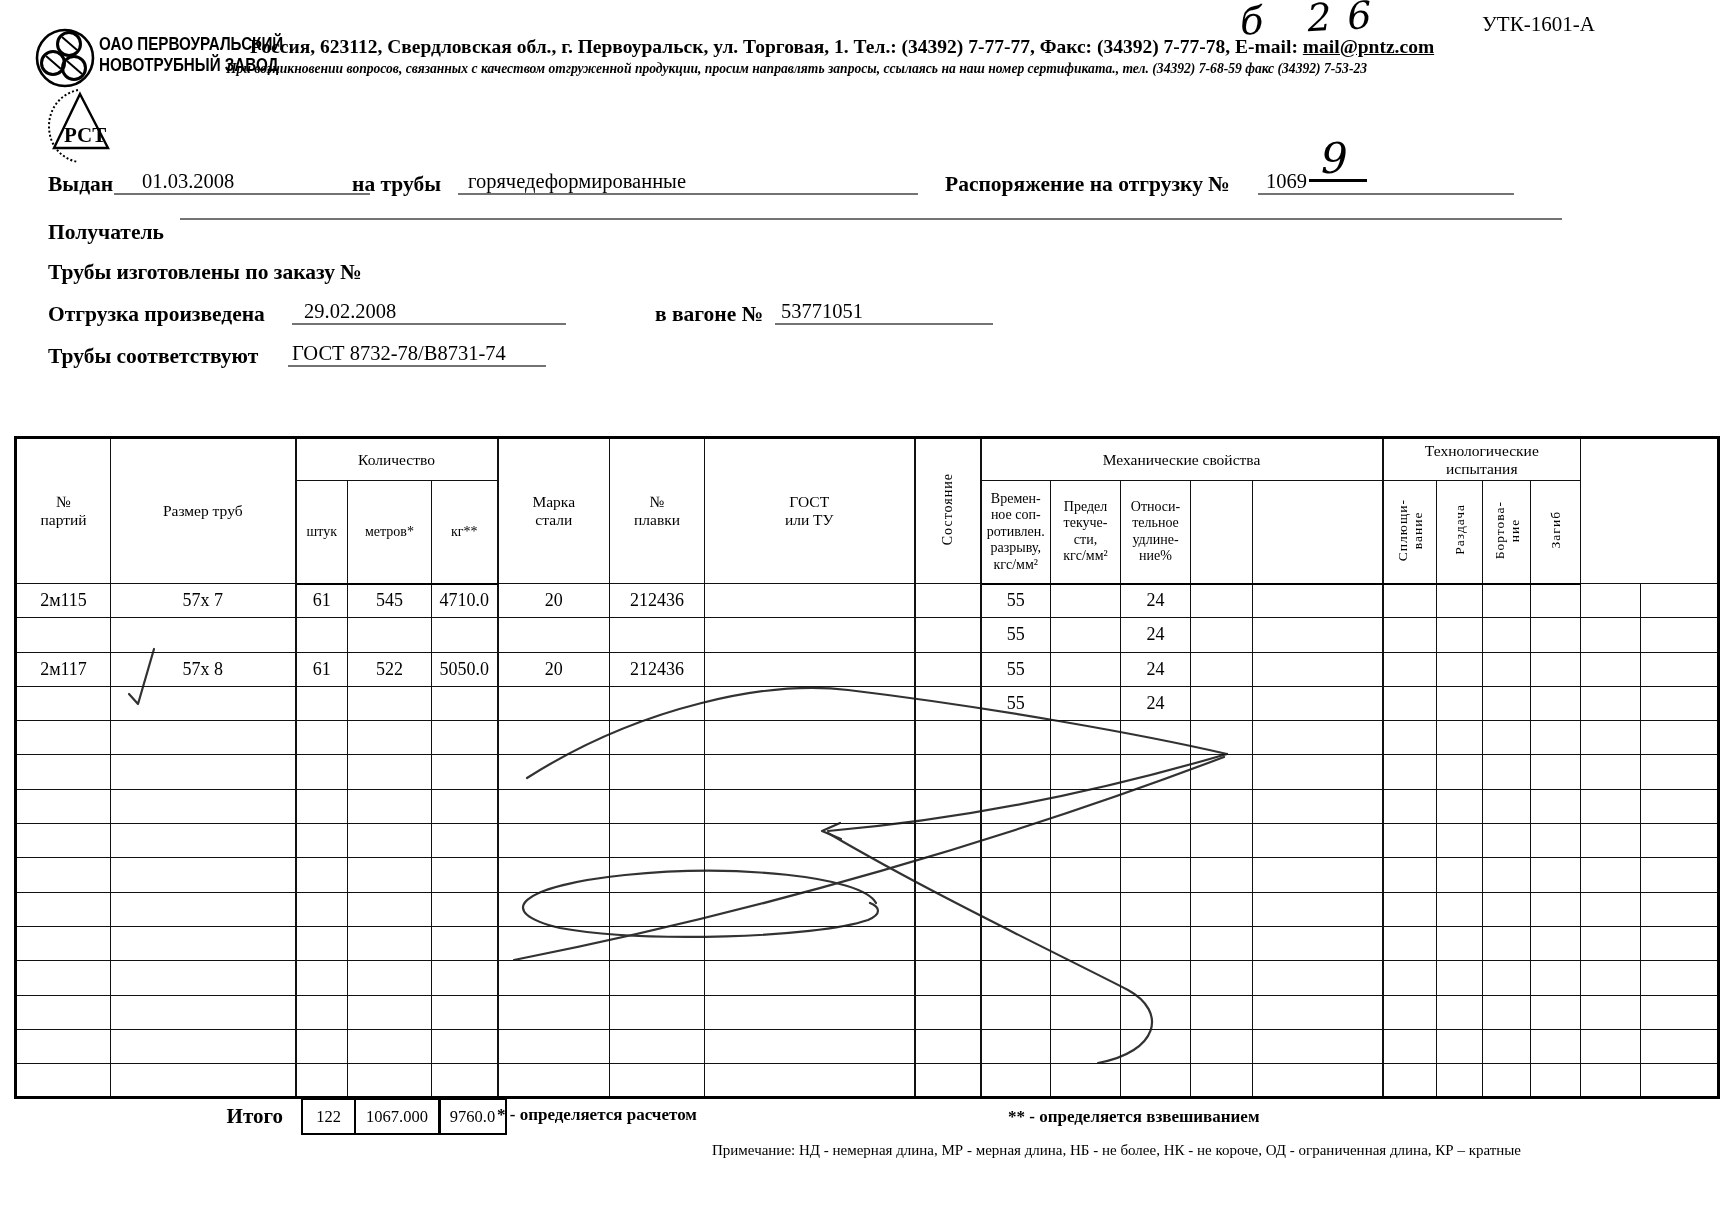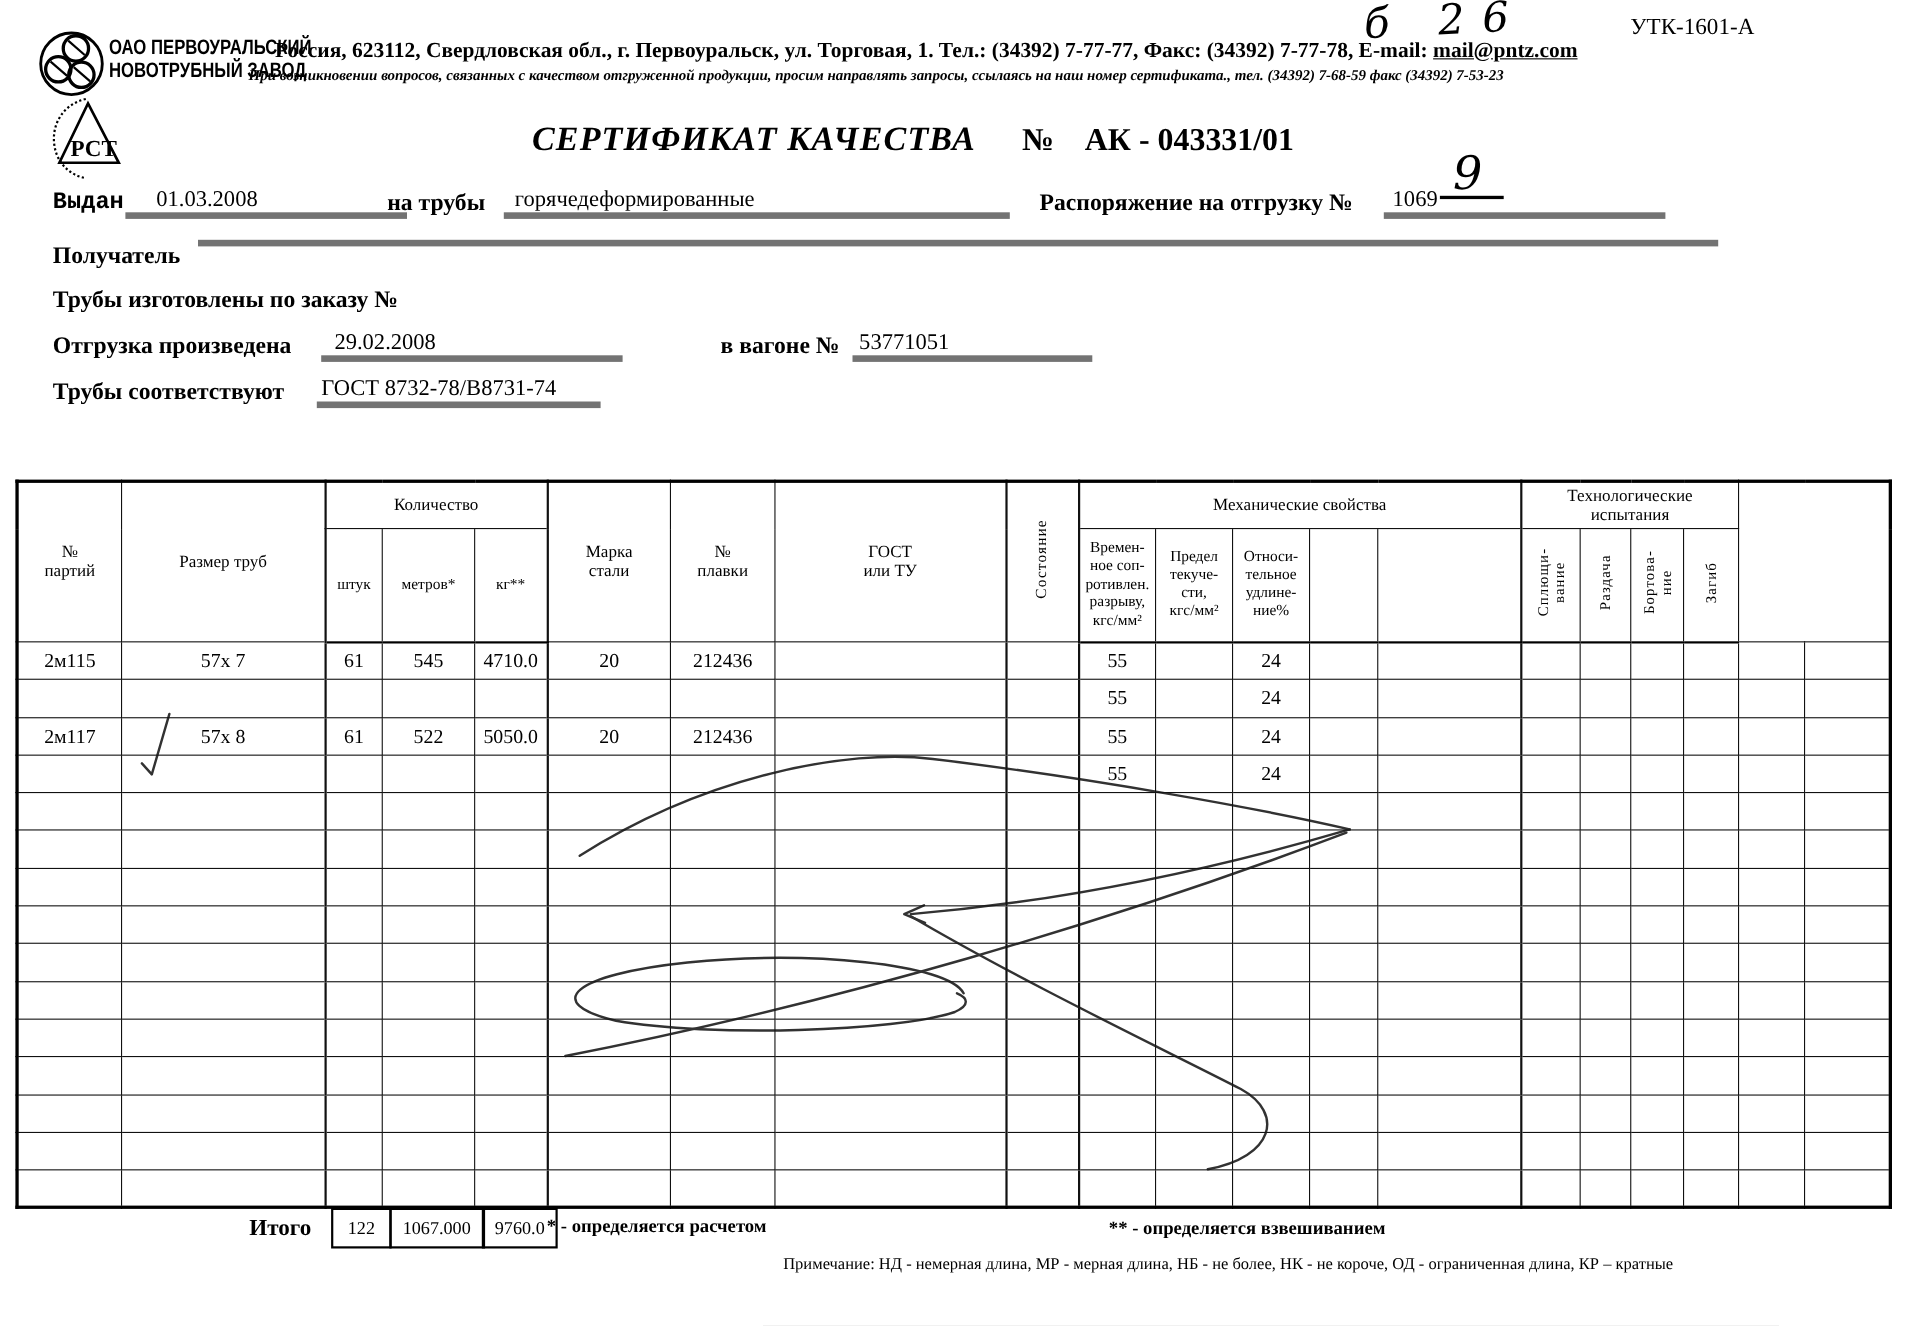--- a/index.html
+++ b/index.html
@@ -17,21 +17,21 @@
   .addr1 .email{text-decoration:underline;}
   .addr2{left:226px;top:61px;width:1485px;font-weight:bold;font-size:13.6px;white-space:nowrap;font-style:italic;}
   .rst{left:40px;top:84px;}
   
   .title{left:180px;top:108px;width:1300px;text-align:center;white-space:nowrap;}
   .title .t1{font-style:italic;font-weight:bold;font-size:31px;letter-spacing:1px;}
   .title .t2{font-weight:bold;font-size:29px;margin-left:38px;}
   .title .t3{font-weight:bold;font-size:29px;margin-left:24px;}
   
   .lbl{font-weight:bold;font-size:21.5px;white-space:nowrap;}
-  .val{font-size:20.5px;border-bottom:6px solid #737373;white-space:nowrap;}
+  .val{font-size:20.5px;border-bottom:2px solid #737373;white-space:nowrap;}
   .dash9{position:relative;display:inline-block;width:62px;height:10px;}
   .dash9 .dash{position:absolute;left:2px;right:2px;bottom:6px;border-top:3px solid #000;}
   .dash9 .nine{position:absolute;left:14px;top:-44px;font-size:42px;}
   
   table.cert{position:absolute;left:14px;top:436px;width:1704px;table-layout:fixed;
       border-collapse:collapse;border:3px solid #000;}
   .cert th,.cert td{border:1.5px solid #111;padding:0 2px;text-align:center;vertical-align:middle;
       font-weight:normal;overflow:hidden;}
   .cert .thR{border-right-width:2.5px;}
   .cert thead tr.h1{height:43px;}
@@ -85,27 +85,22 @@
   <div class="abs addr2">При возникновении вопросов, связанных с качеством отгруженной продукции, просим направлять запросы, ссылаясь на наш номер сертификата., тел. (34392) 7-68-59 факс (34392) 7-53-23</div>
 
   <div class="abs rst">
     <svg width="76" height="84" viewBox="0 0 76 84">
       <path d="M38 6 C20 10 9 25 9 42 C9 62 22 75 38 78" fill="none" stroke="#000" stroke-width="2" stroke-dasharray="2 2.2"></path>
       <path d="M40 10 L68 64 L14 64 Z" fill="none" stroke="#000" stroke-width="2.4"></path>
       <text x="24" y="58" font-family="Liberation Serif, serif" font-weight="bold" font-size="21">РСТ</text>
     </svg>
   </div>
 
-  <div class="abs title">
-    <span class="t1">СЕРТИФИКАТ КАЧЕСТВА</span>
-    <span class="t2">№</span>
-    <span class="t3">АК - 043331/01</span>
-  </div>
-
-  <div class="abs lbl" style="left:48px;top:172px;font-family:Liberation Mono, monospace;">Выдан</div>
+
+  <div class="abs lbl" style="left:48px;top:172px;">Выдан</div>
   <div class="abs val" style="left:114px;top:170px;width:228px;padding-left:28px;">01.03.2008</div>
   <div class="abs lbl" style="left:352px;top:172px;">на трубы</div>
   <div class="abs val" style="left:458px;top:170px;width:450px;padding-left:10px;">горячедеформированные</div>
   <div class="abs lbl" style="left:945px;top:172px;">Распоряжение на отгрузку №</div>
   <div class="abs val" style="left:1258px;top:170px;width:248px;padding-left:8px;">
     <span>1069</span><span class="dash9"><span class="dash"></span><span class="nine hw">9</span></span>
   </div>
 
   <div class="abs lbl" style="left:48px;top:220px;">Получатель</div>
   <div class="abs val" style="left:180px;top:218px;width:1382px;"></div>

